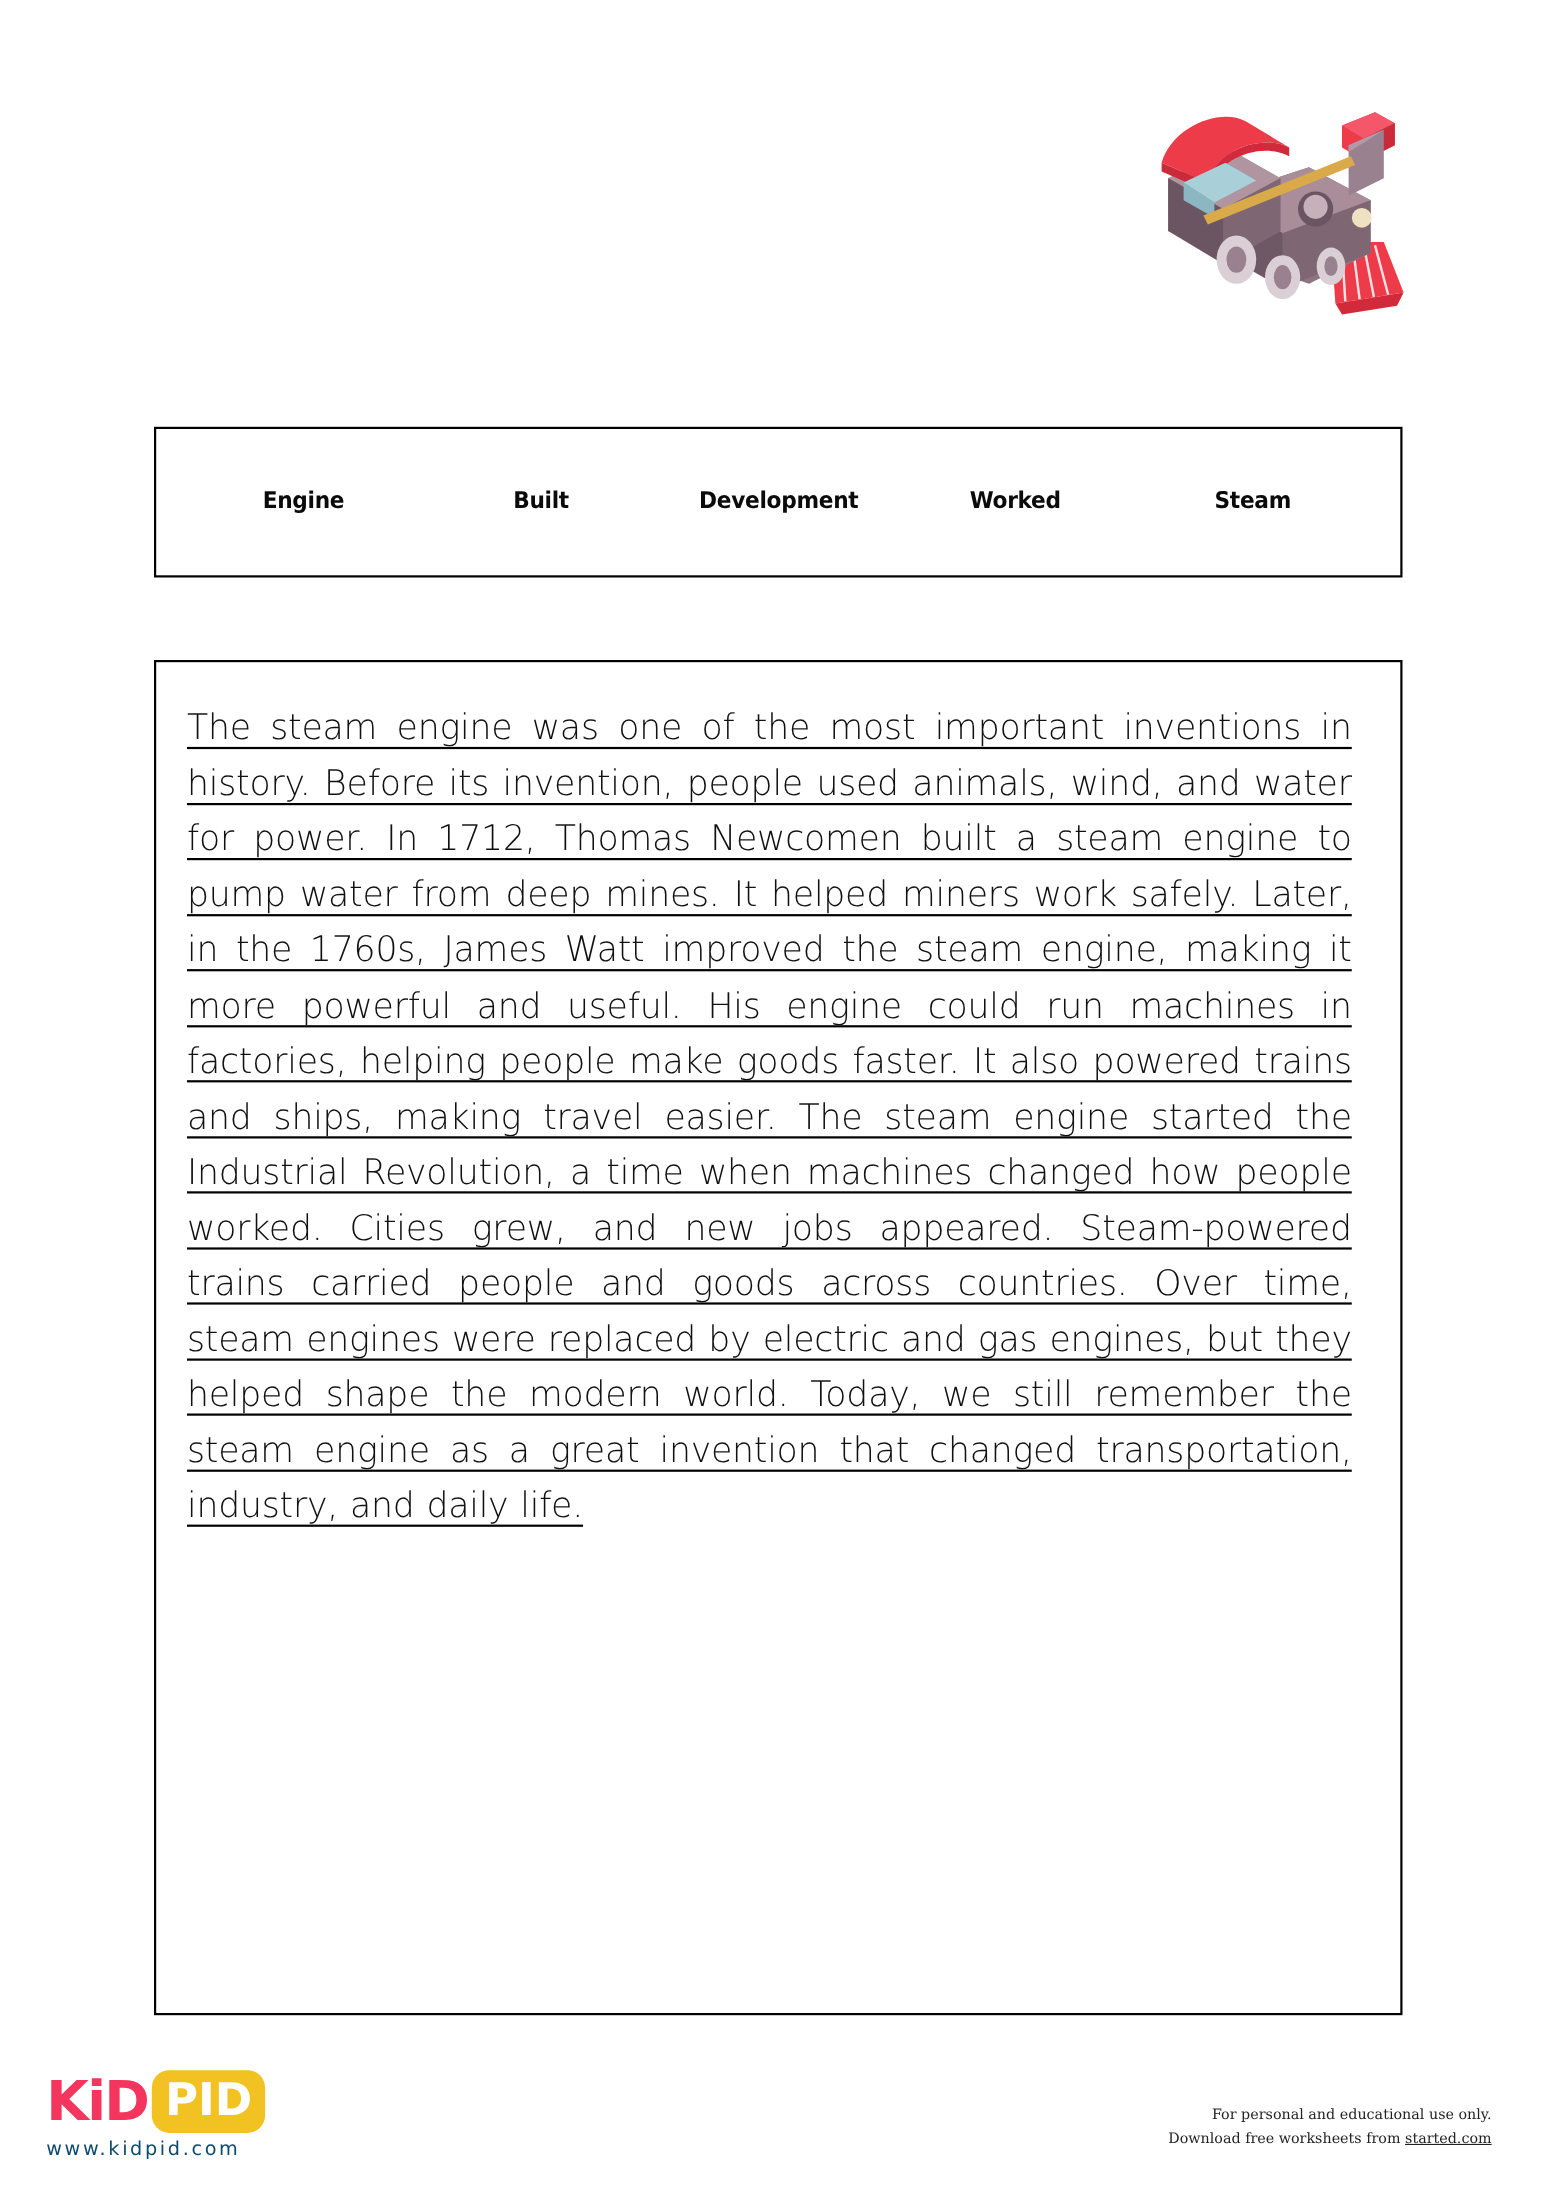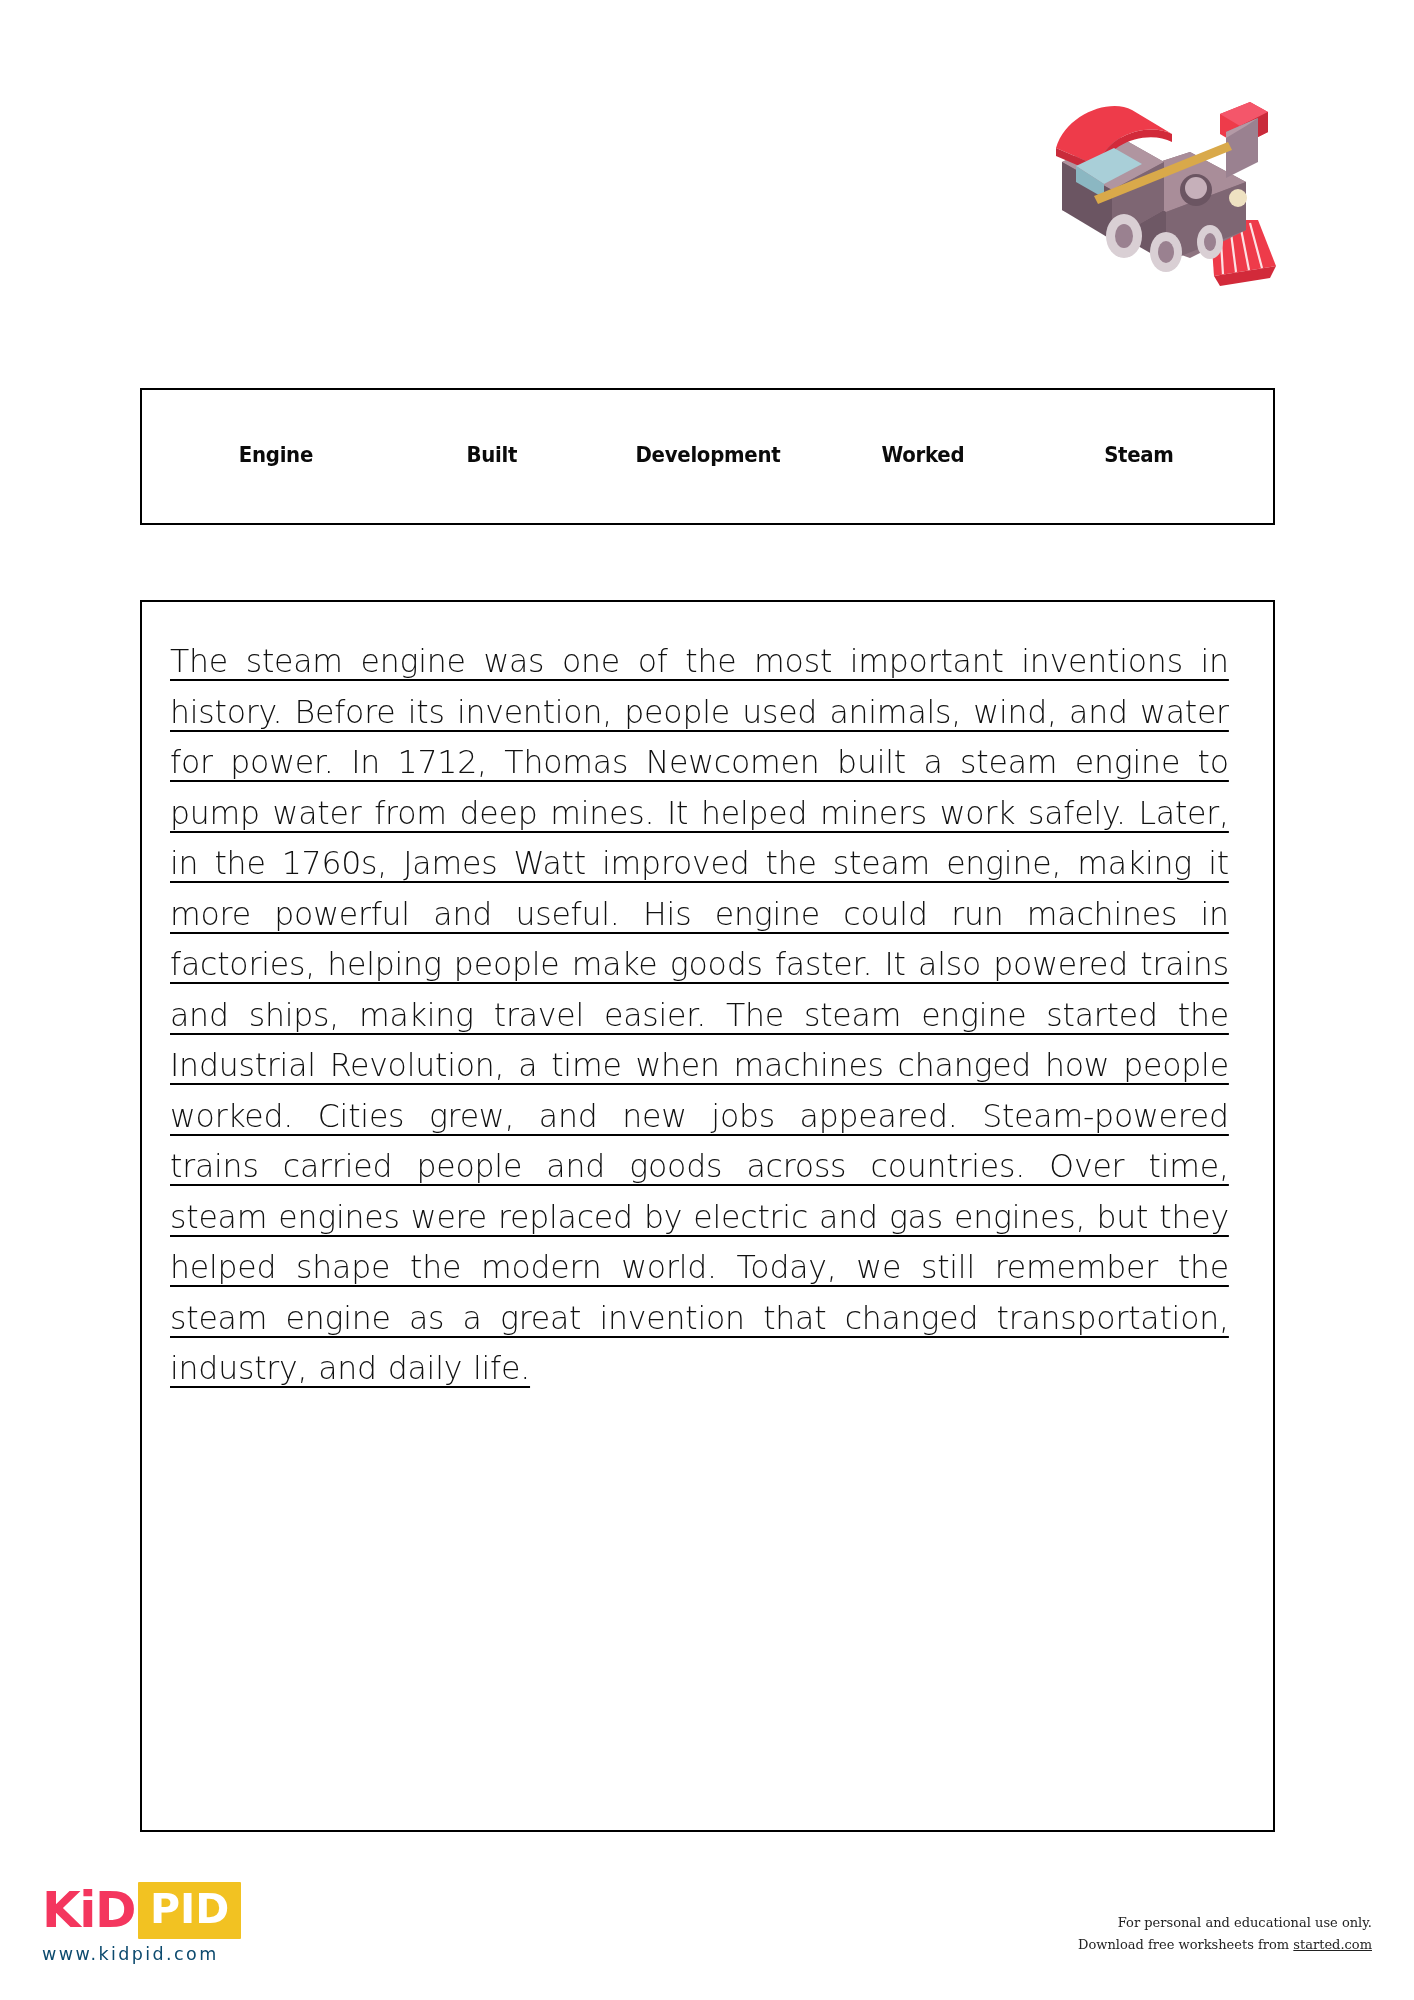--- a/index.html
+++ b/index.html
@@ -120,21 +120,21 @@
     letter-spacing: -0.2px;
     word-spacing: 1px;
     transform: scaleX(0.985);
     transform-origin: left top;
   }
 
   
   .footer {
     position: absolute;
     left: 0;
-    right: 0;
+    right: 16px;
     bottom: 0;
     height: 218px;
   }
   .logo-block {
     position: absolute;
     left: 42px;
     bottom: 36px;
     width: 330px;
   }
   .logo-mark {
@@ -152,21 +152,21 @@
   }
   .logo-pid {
     background: #f2c222;
     color: #ffffff;
     font-family: "DejaVu Sans", sans-serif;
     font-size: 41px;
     font-weight: 700;
     letter-spacing: 0px;
     line-height: 1;
     padding: 7px 12px 9px 12px;
-    border-radius: 1px;
+    border-radius: 16px;
     margin-left: 3px;
   }
   .logo-url {
     margin-top: 7px;
     font-family: "DejaVu Sans", sans-serif;
     font-size: 17.5px;
     font-weight: 400;
     color: #0c4a6e;
     letter-spacing: 2.4px;
   }

